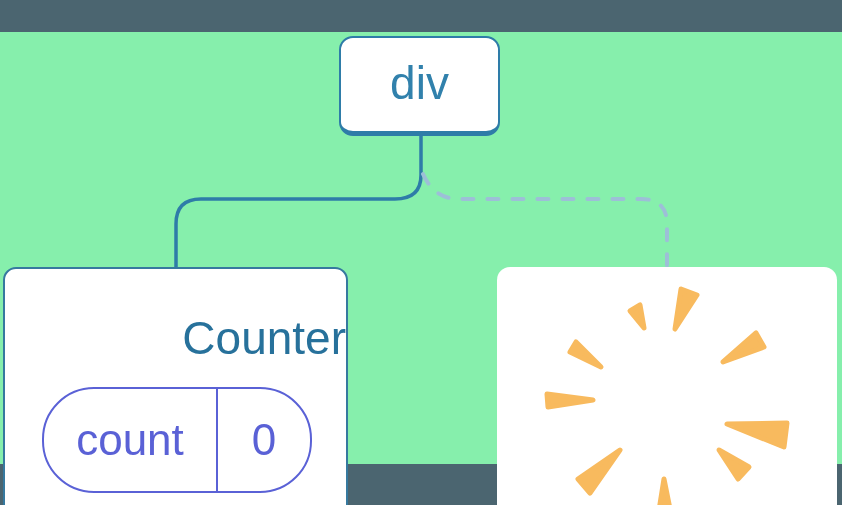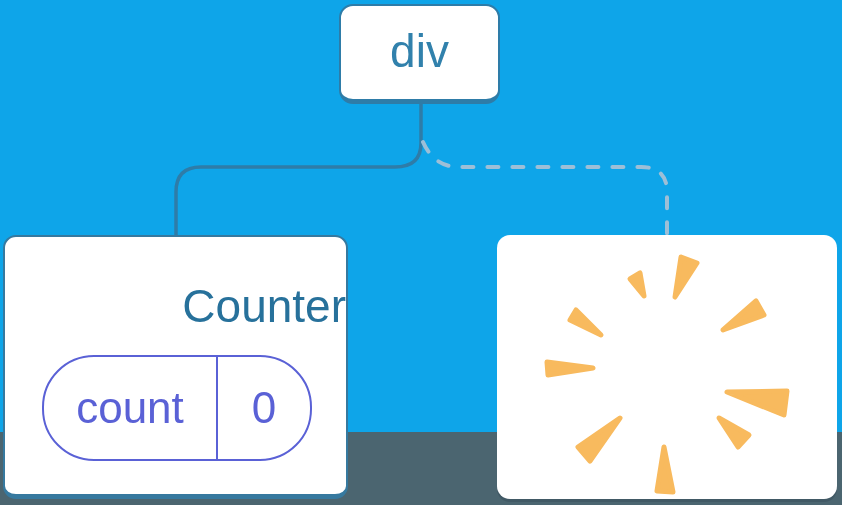--- a/index.html
+++ b/index.html
@@ -5,21 +5,22 @@
   html, body { margin: 0; padding: 0; }
   body {
     width: 842px; height: 505px;
     overflow: hidden;
     font-family: "Liberation Sans", sans-serif;
     background: #4B6570;
   }
   .canvas {
     position: relative;
     width: 842px; height: 432px;
-    background: #0ea5e9;
+    background: #86efac;
+    margin-top: 32px;
   }
   .connectors {
     position: absolute; left: 0; top: 0;
     width: 842px; height: 505px;
     z-index: 1;
   }
   .node {
     position: absolute;
     background: #ffffff;
     z-index: 2;

